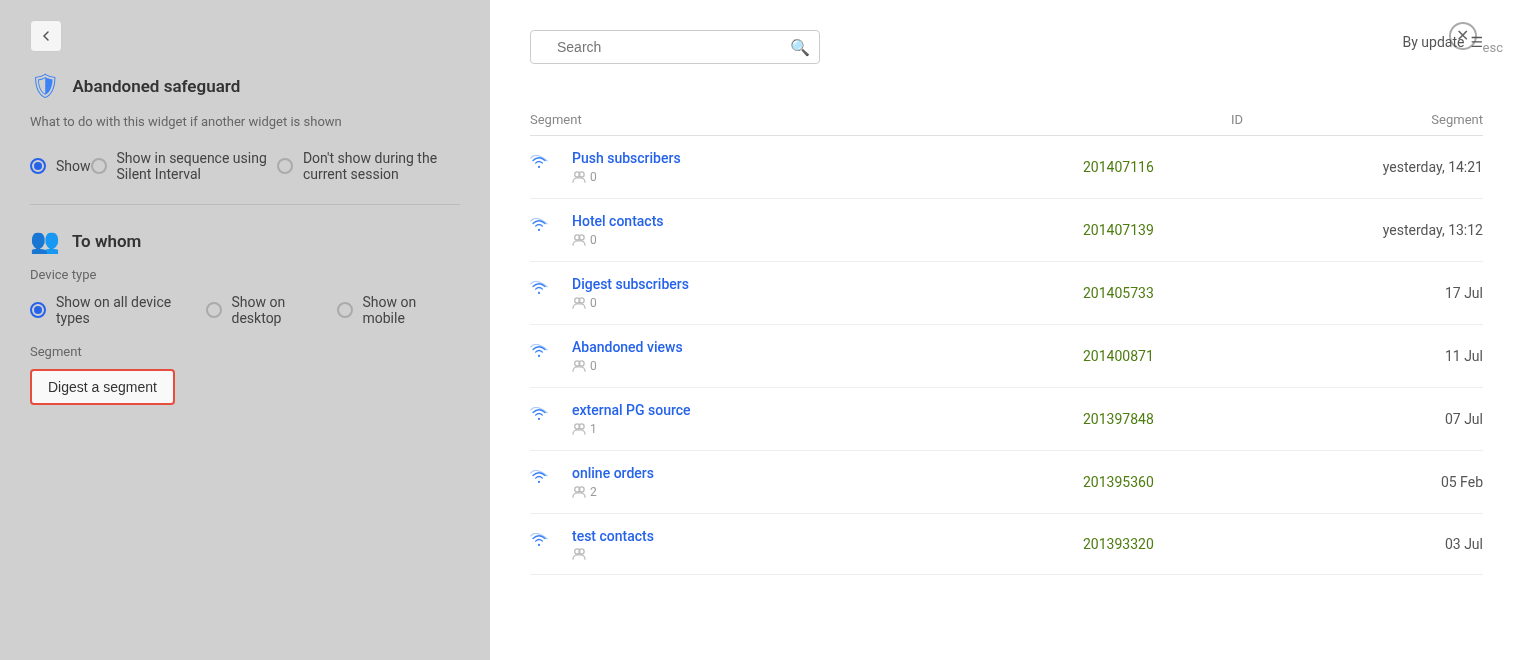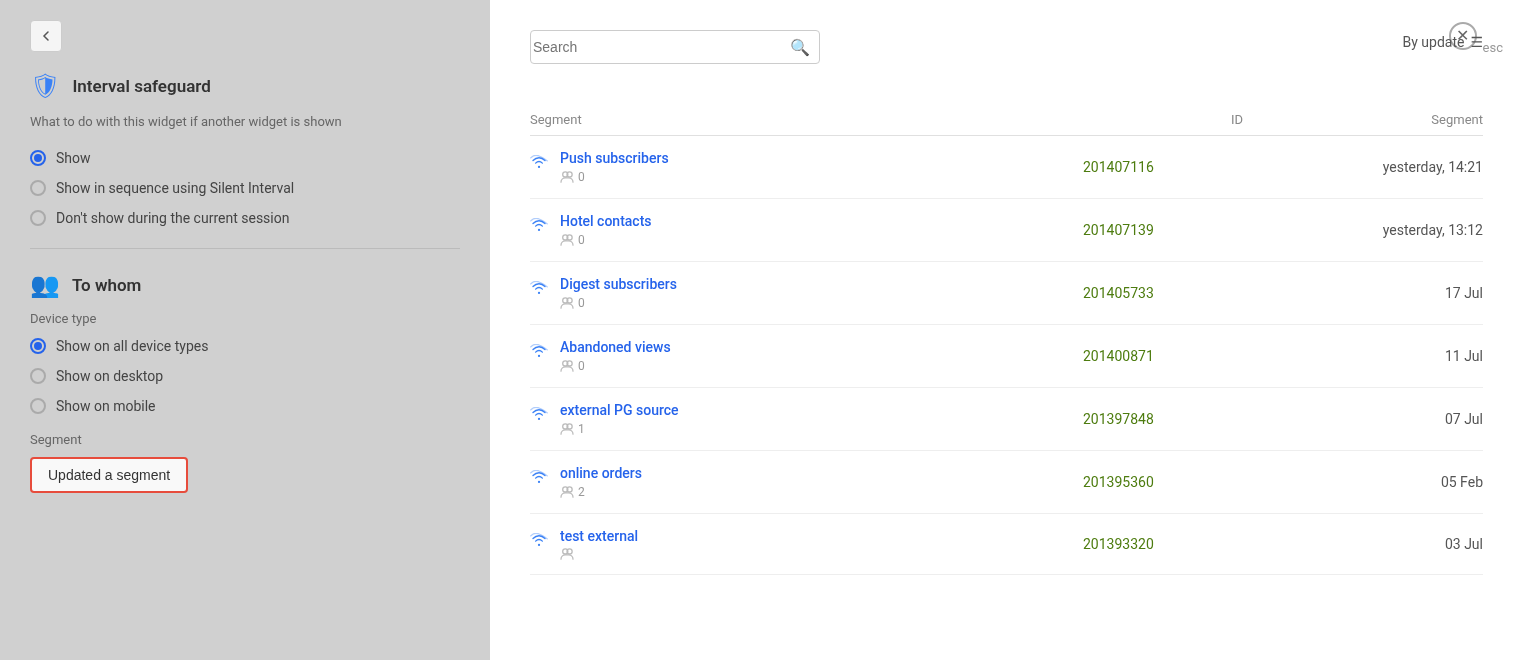--- a/index.html
+++ b/index.html
@@ -54,22 +54,21 @@
 
     .section-desc {
       font-size: 13px;
       color: #666;
       margin-bottom: 18px;
       line-height: 1.5;
     }
 
     .radio-group {
       display: flex;
-      flex-direction: column;
-      gap: 14px;
+      flex-direction: row;
       justify-content: flex-end;
     }
 
     .radio-item {
       display: flex;
       align-items: center;
       gap: 10px;
       cursor: pointer;
     }
 
@@ -179,21 +178,21 @@
       display: flex;
       align-items: center;
       gap: 0;
       margin-bottom: 20px;
       width: 290px;
       position: relative;
     }
 
     .search-input {
       width: 100%;
-      padding: 8px 36px 8px 2px;
+      padding: 8px 36px 8px 26px;
       border: 1px solid #ccc;
       border-radius: 4px;
       font-size: 14px;
       color: #555;
       outline: none;
     }
 
     .search-icon-btn {
       position: absolute;
       right: 10px;
@@ -245,21 +244,21 @@
       grid-template-columns: 1fr 200px 200px;
       padding: 14px 0;
       border-bottom: 1px solid #eee;
       align-items: center;
       cursor: pointer;
     }
 
     .seg-info {
       display: flex;
       align-items: flex-start;
-      gap: 12px;
+      gap: 24px;
     }
 
     .seg-wifi-icon {
       color: #3b82f6;
       font-size: 18px;
       margin-top: 2px;
       flex-shrink: 0;
     }
 
     .seg-name-group {
@@ -299,21 +298,21 @@
 
 <div class="background-panel">
   <div class="back-btn">
     <svg width="12" height="12" viewBox="0 0 12 12" fill="none">
       <path d="M8 2L4 6L8 10" stroke="#555" stroke-width="1.5" stroke-linecap="round"></path>
     </svg>
   </div>
 
   <div class="section-header">
     <span class="section-icon">🛡</span>
-    <span class="section-title">Interval safeguard</span>
+    <span class="section-title">Abandoned safeguard</span>
   </div>
   <div class="section-desc">What to do with this widget if another widget is shown</div>
 
   <div class="radio-group">
     <label class="radio-item">
       <div class="radio-circle selected"></div>
       <span class="radio-label">Show</span>
     </label>
     <label class="radio-item">
       <div class="radio-circle"></div>
@@ -344,21 +343,21 @@
       <span class="radio-label">Show on desktop</span>
     </label>
     <label class="radio-item">
       <div class="radio-circle"></div>
       <span class="radio-label">Show on mobile</span>
     </label>
   </div>
 
   <div style="margin-top: 18px;">
     <div class="segment-label">Segment</div>
-    <button class="select-segment-btn">Updated a segment</button>
+    <button class="select-segment-btn">Digest a segment</button>
   </div>
 </div>
 
 <div class="modal-overlay">
 
   <div class="modal-close-area">
     <div class="close-circle">✕</div>
     <span class="esc-label">esc</span>
   </div>
 
@@ -536,21 +535,21 @@
     <div class="seg-info">
       <span class="seg-wifi-icon">
         <svg width="18" height="14" viewBox="0 0 24 18" fill="none" xmlns="http://www.w3.org/2000/svg">
           <path d="M12 14a1.5 1.5 0 1 1 0 3 1.5 1.5 0 0 1 0-3z" fill="#3b82f6"></path>
           <path d="M7.5 10.5C8.9 9.1 10.4 8.3 12 8.3s3.1.8 4.5 2.2" stroke="#3b82f6" stroke-width="1.8" fill="none" stroke-linecap="round"></path>
           <path d="M4 7C6.4 4.6 9 3.3 12 3.3s5.6 1.3 8 3.7" stroke="#3b82f6" stroke-width="1.8" fill="none" stroke-linecap="round"></path>
           <path d="M1 3.5C4 .5 7.8-1 12 1s8 3.5 11 6.5" stroke="#3b82f6" stroke-width="1.8" fill="none" stroke-linecap="round" opacity="0.4"></path>
         </svg>
       </span>
       <div class="seg-name-group">
-        <span class="seg-name">test external</span>
+        <span class="seg-name">test contacts</span>
         <span class="seg-count">
           <svg width="14" height="12" viewBox="0 0 16 14" fill="none">
             <circle cx="6" cy="4" r="3" stroke="#bbb" stroke-width="1.5"></circle>
             <circle cx="11" cy="4" r="3" stroke="#bbb" stroke-width="1.5"></circle>
             <path d="M1 13c0-2.8 2.2-5 5-5h4c2.8 0 5 2.2 5 5" stroke="#bbb" stroke-width="1.5" fill="none" stroke-linecap="round"></path>
           </svg>
 
         </span>
       </div>
     </div>

